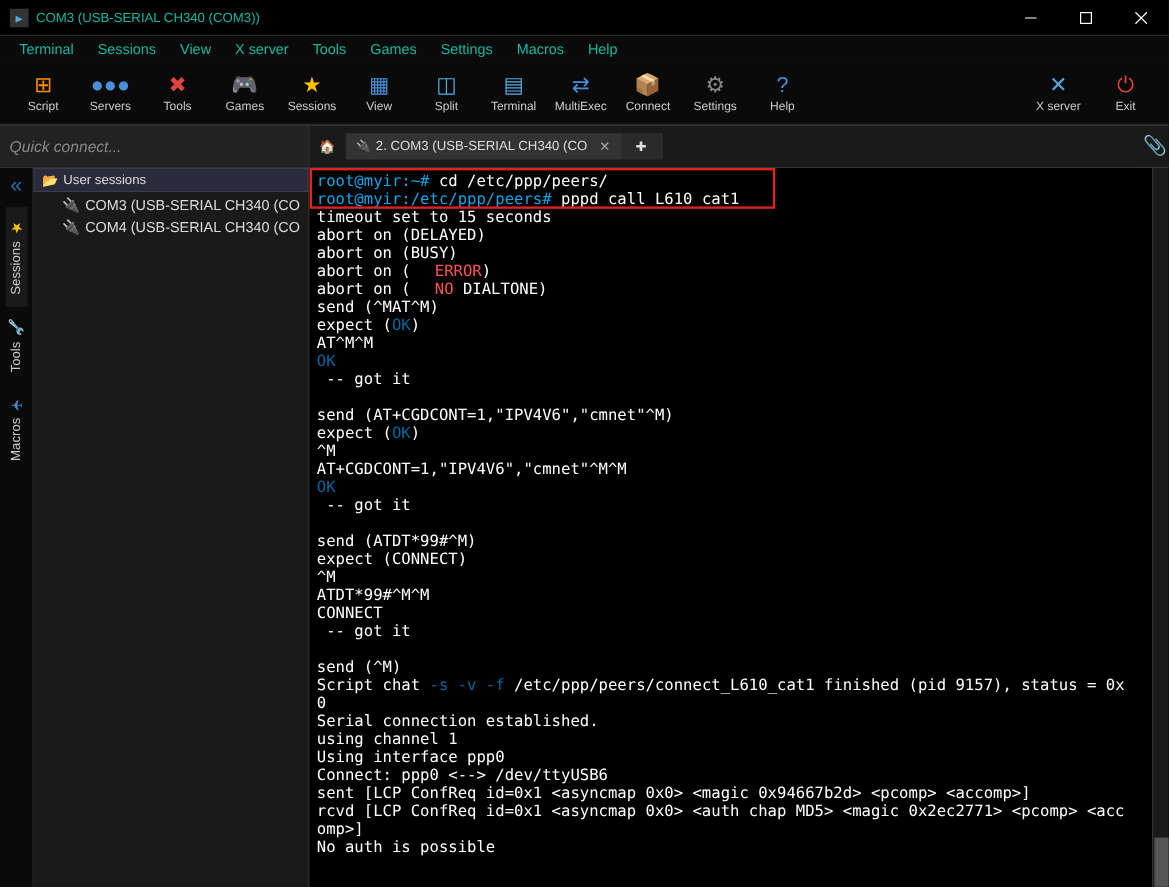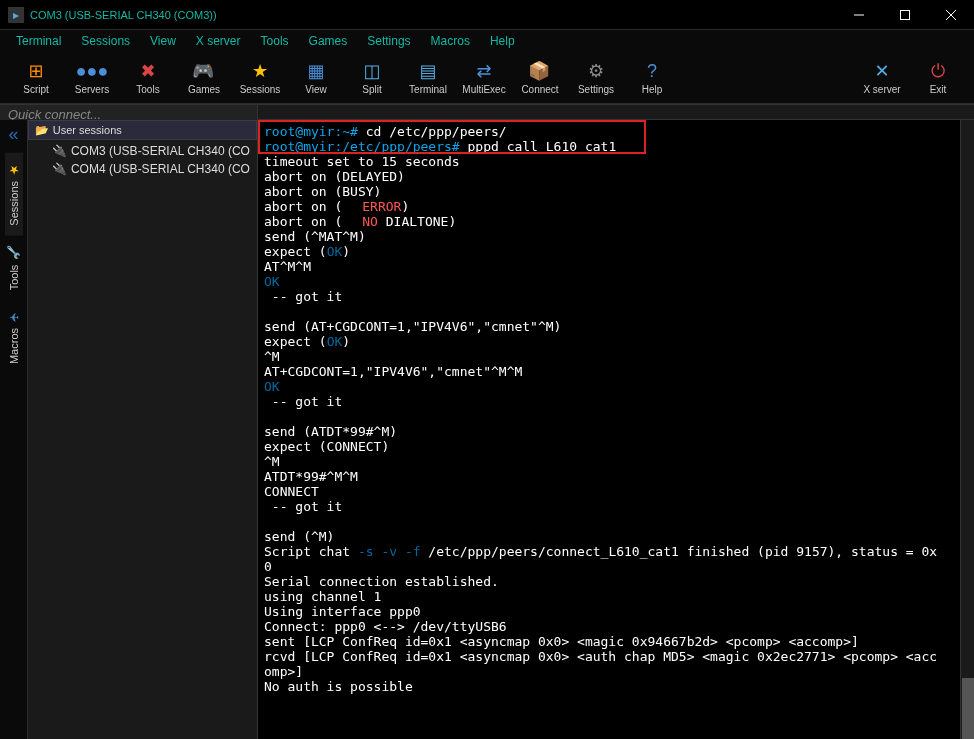--- a/index.html
+++ b/index.html
@@ -15,21 +15,21 @@
     .menubar { height: 22px; background: #0a0a0a; display: flex; align-items: center; padding-left: 6px; }
     .menu-item { padding: 2px 10px; font-size: 12px; color: #14b8a6; cursor: pointer; text-align: center; }
     
     
     .toolbar { height: 52px; background: #0a0a0a; display: flex; align-items: center; padding: 0 8px; border-bottom: 1px solid #2a2a2a; }
     .tool-btn { display: flex; flex-direction: column; align-items: center; justify-content: center; width: 56px; height: 48px; cursor: pointer; font-size: 10px; color: #ccc; }
     .tool-btn .ti { font-size: 18px; margin-bottom: 2px; }
     .toolbar-spacer { flex: 1; }
     
     
-    .tabstrip-row { height: 16px; display: flex; background: #1a1a1a; border-top: 1px solid #333; border-bottom: 1px solid #333; flex-direction: column; }
+    .tabstrip-row { height: 36px; display: flex; background: #1a1a1a; border-top: 1px solid #333; border-bottom: 1px solid #333; }
     .quick-connect { width: 258px; background: #222; color: #888; font-size: 13px; font-style: italic; padding: 2px 8px; display: flex; align-items: center; border-right: 1px solid #333; }
     .tabstrip { flex: 1; display: flex; align-items: center; background: #1a1a1a; }
     .tab { height: 22px; display: flex; align-items: center; padding: 0 8px; font-size: 11px; color: #ddd; border-right: 1px solid #333; cursor: pointer; gap: 4px; }
     .tab.active { background: #333; }
     .tab-close { margin-left: 6px; color: #aaa; }
     .tab.add { padding: 0 12px; background: #2a2a2a; }
     .paperclip { width: 22px; display: flex; align-items: center; justify-content: center; color: #4a90d9; }
     
     
     .body { display: flex; height: 644px; }

